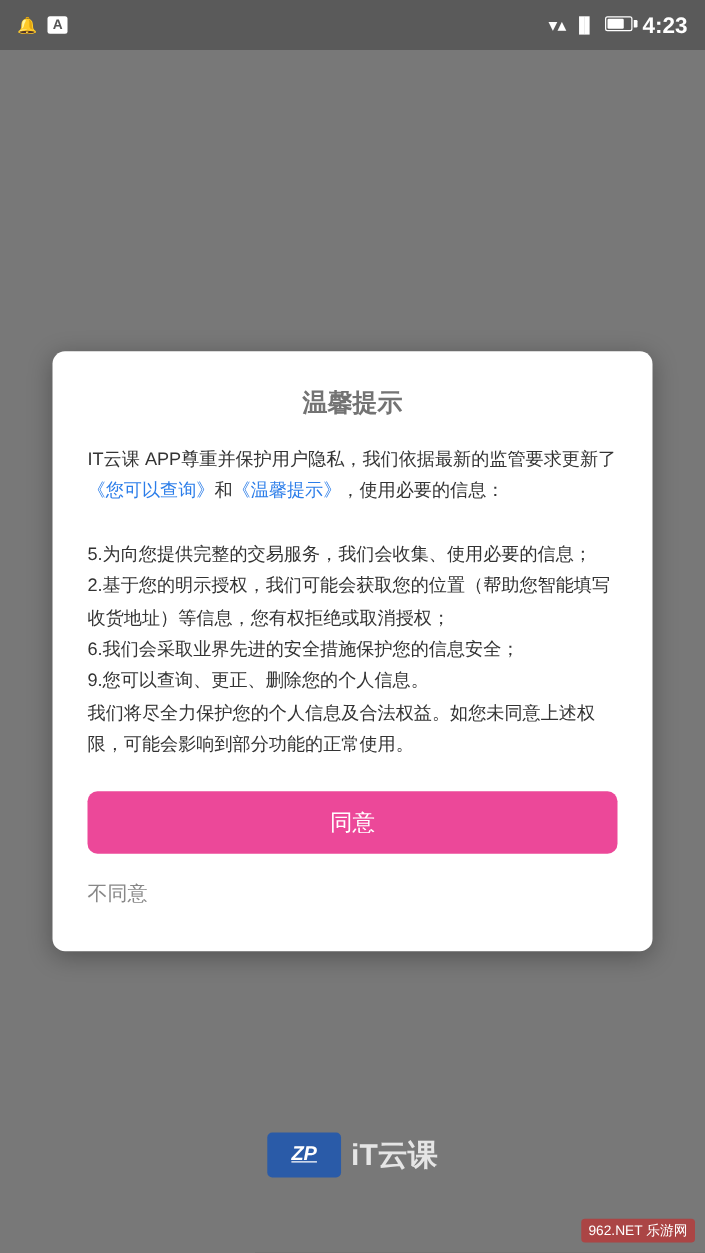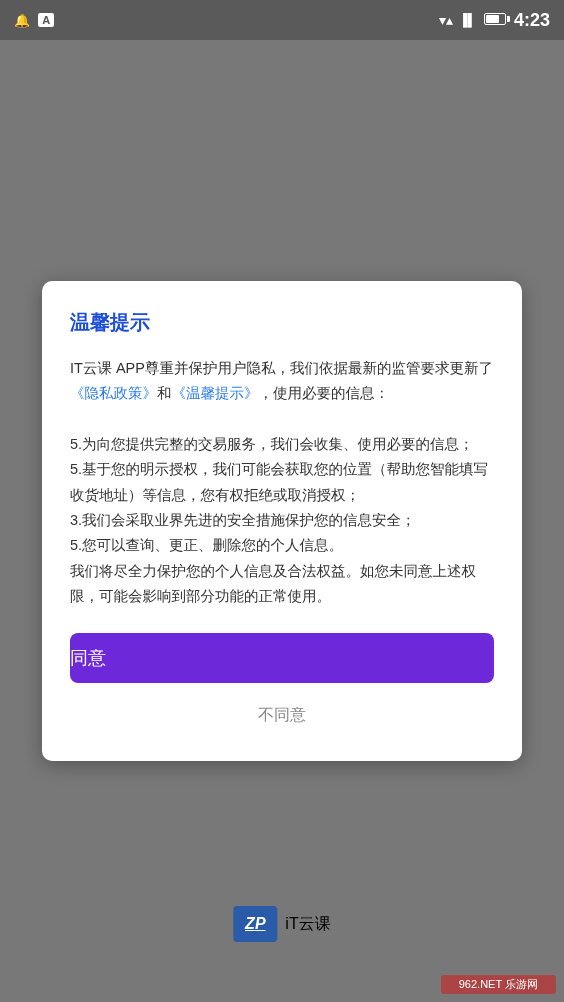--- a/index.html
+++ b/index.html
@@ -65,49 +65,49 @@
       position: absolute;
       bottom: 60px;
       left: 50%;
       transform: translateX(-50%);
       display: flex;
       align-items: center;
       gap: 8px;
     }
 
     .logo-zp {
-      width: 44px;
+      width: 59px;
       height: 36px;
       background-color: #2a5ba8;
       border-radius: 4px;
       display: flex;
       align-items: center;
       justify-content: center;
       color: #fff;
       font-weight: bold;
       font-size: 16px;
       font-style: italic;
       text-decoration: underline;
     }
 
     .logo-text {
-      font-size: 16px;
-      font-weight: normal;
-      color: #000000;
+      font-size: 24px;
+      font-weight: bold;
+      color: #e5e5e5;
     }
 
     
     .watermark {
       position: absolute;
       bottom: 8px;
       right: 8px;
       background-color: rgba(180,60,60,0.85);
       color: #fff;
       font-size: 11px;
-      padding: 2px 18px;
+      padding: 2px 6px;
       border-radius: 3px;
     }
 
     
     .dialog-overlay {
       position: absolute;
       top: 0;
       left: 0;
       width: 100%;
       height: 100%;
@@ -119,62 +119,63 @@
     
     .dialog {
       width: 480px;
       background: #fff;
       border-radius: 10px;
       padding: 28px 28px 24px 28px;
       box-shadow: 0 4px 20px rgba(0,0,0,0.3);
     }
 
     .dialog-title {
+      text-align: center;
       font-size: 20px;
       font-weight: bold;
-      color: #1d4ed8;
+      color: #737373;
       margin-bottom: 20px;
     }
 
     .dialog-body {
       font-size: 14.5px;
       color: #333;
       line-height: 1.75;
       margin-bottom: 24px;
     }
 
     .dialog-body .link {
       color: #2b7de9;
       text-decoration: none;
     }
 
     .dialog-agree-btn {
       width: 100%;
       height: 50px;
-      background-color: #6d28d9;
+      background-color: #ec4899;
       border: none;
       border-radius: 8px;
       color: #fff;
       font-size: 18px;
       font-weight: 500;
       cursor: pointer;
       display: block;
-      text-align: left;
+      text-align: center;
       line-height: 50px;
     }
 
     .dialog-disagree-btn {
       width: 100%;
       height: 44px;
       background: none;
       border: none;
       color: #888;
       font-size: 16px;
       cursor: pointer;
-      text-align: center;
+      text-align: left;
       margin-top: 10px;
       display: block;
       font-family: Liberation Mono, monospace;
     }
 
     .battery-icon {
       display: inline-block;
       width: 22px;
       height: 12px;
       border: 1.5px solid #fff;
@@ -227,27 +228,27 @@
 
 <div class="app-bg">
 
   <div class="dialog-overlay">
     <div class="dialog">
 
       <div class="dialog-title">温馨提示</div>
 
       <div class="dialog-body">
         <p>
-          <span>IT云课 APP尊重并保护用户隐私，我们依据最新的监管要求更新了</span><a class="link">《隐私政策》</a><span>和</span><a class="link">《温馨提示》</a><span>，使用必要的信息：</span>
+          <span>IT云课 APP尊重并保护用户隐私，我们依据最新的监管要求更新了</span><a class="link">《您可以查询》</a><span>和</span><a class="link">《温馨提示》</a><span>，使用必要的信息：</span>
         </p>
         <br>
         <p>5.为向您提供完整的交易服务，我们会收集、使用必要的信息；</p>
-        <p>5.基于您的明示授权，我们可能会获取您的位置（帮助您智能填写收货地址）等信息，您有权拒绝或取消授权；</p>
-        <p>3.我们会采取业界先进的安全措施保护您的信息安全；</p>
-        <p>5.您可以查询、更正、删除您的个人信息。</p>
+        <p>2.基于您的明示授权，我们可能会获取您的位置（帮助您智能填写收货地址）等信息，您有权拒绝或取消授权；</p>
+        <p>6.我们会采取业界先进的安全措施保护您的信息安全；</p>
+        <p>9.您可以查询、更正、删除您的个人信息。</p>
         <p>我们将尽全力保护您的个人信息及合法权益。如您未同意上述权限，可能会影响到部分功能的正常使用。</p>
       </div>
 
       <button class="dialog-agree-btn">同意</button>
       <button class="dialog-disagree-btn">不同意</button>
 
     </div>
   </div>
 
   <div class="bottom-logo">

